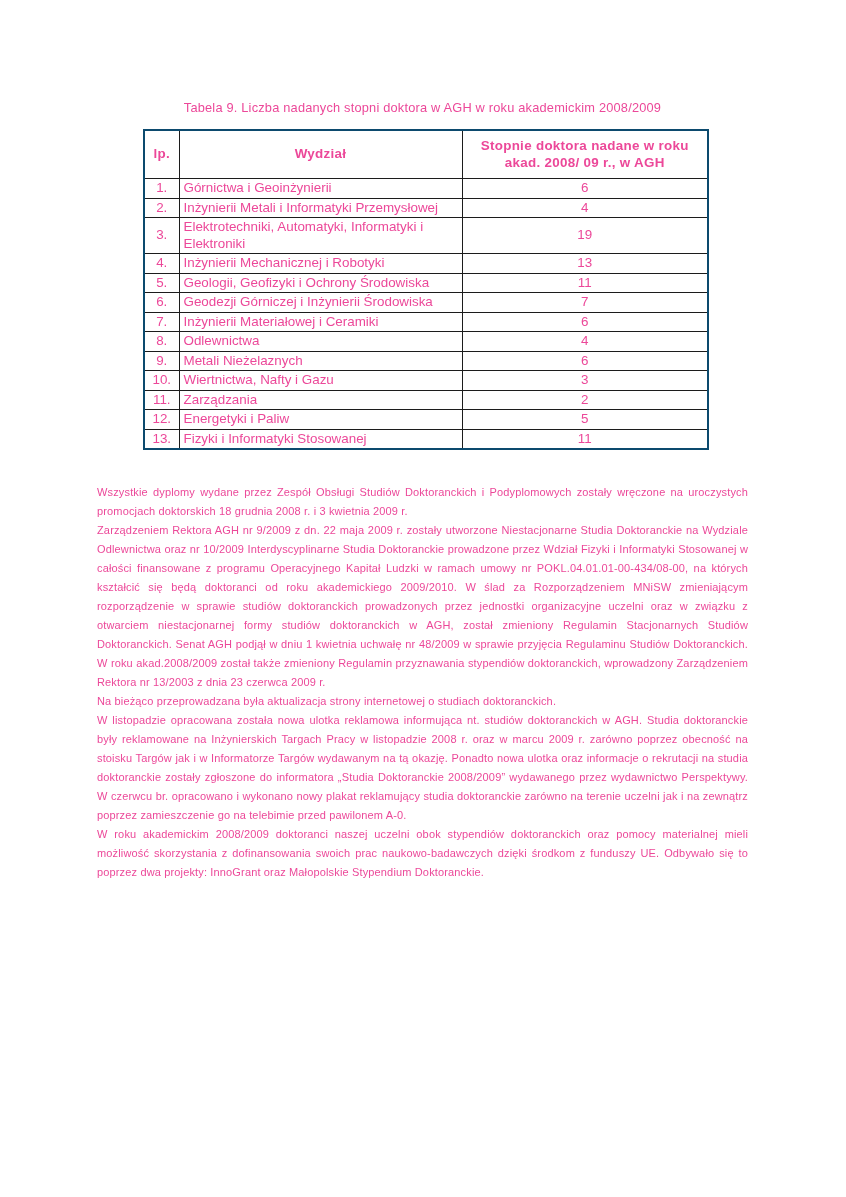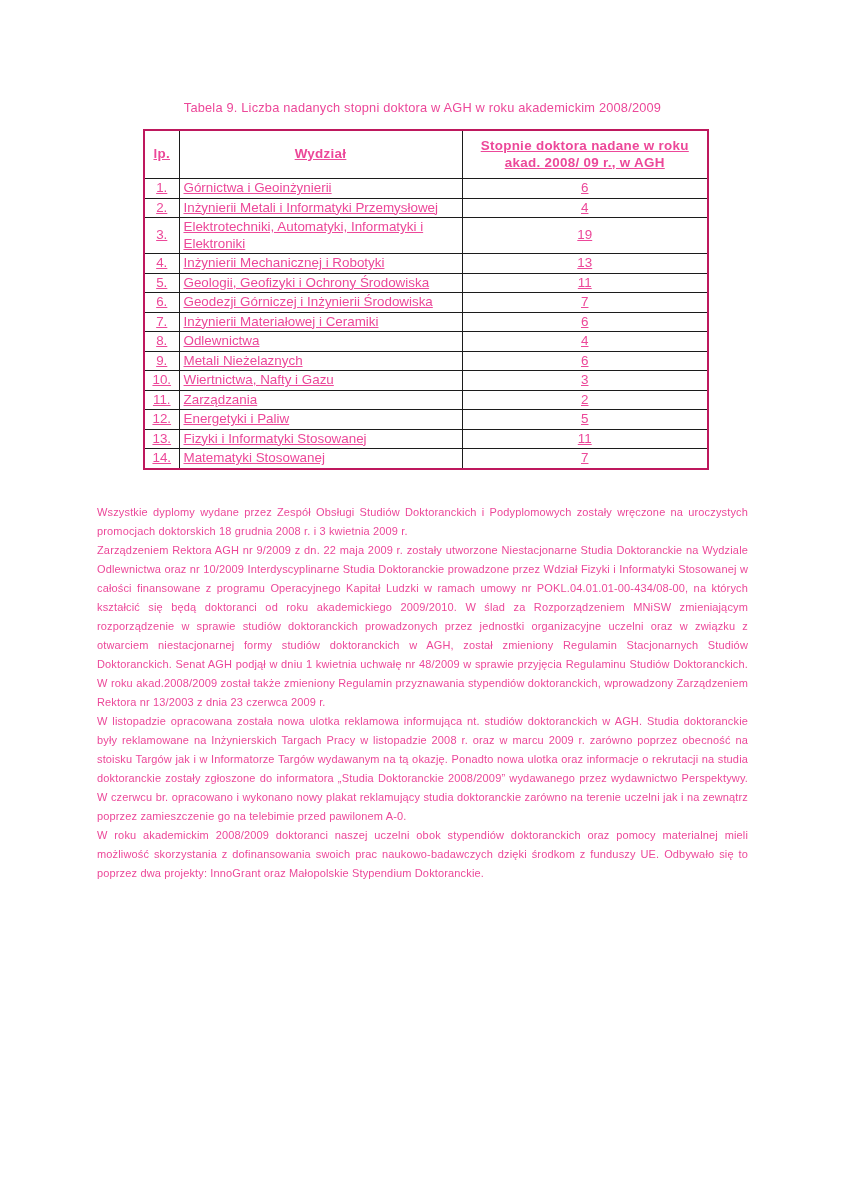--- a/index.html
+++ b/index.html
@@ -24,22 +24,21 @@
     text-align: center;
     font-size: 12.8px;
     line-height: 15px;
     letter-spacing: 0.2px;
   }
   table.degrees {
     border-collapse: collapse;
     table-layout: fixed;
     width: 564px;
     margin: 14px 0 0 46px;
-    border: 2px solid #be185d;
-    text-decoration: underline;
+    border: 2px solid #0c4a6e;
   }
   table.degrees th,
   table.degrees td {
     border: 1px solid #1c1c1c;
     font-size: 13.4px;
     line-height: 16.5px;
     padding: 1px 4px;
     overflow: hidden;
   }
   table.degrees th {
@@ -152,30 +151,26 @@
         <tr>
           <td class="lp">12.</td>
           <td class="name">Energetyki i Paliw</td>
           <td class="val">5</td>
         </tr>
         <tr>
           <td class="lp">13.</td>
           <td class="name">Fizyki i Informatyki Stosowanej</td>
           <td class="val">11</td>
         </tr>
-        <tr>
-          <td class="lp">14.</td>
-          <td class="name">Matematyki Stosowanej</td>
-          <td class="val">7</td>
-        </tr>
       </tbody>
     </table>
 
     <div class="bodytext">
       <p>Wszystkie dyplomy wydane przez Zespół Obsługi Studiów Doktoranckich i Podyplomowych zostały wręczone na uroczystych promocjach doktorskich 18 grudnia 2008 r. i 3 kwietnia 2009 r.</p>
       <p>Zarządzeniem Rektora AGH nr 9/2009 z dn. 22 maja 2009 r. zostały utworzone Niestacjonarne Studia Doktoranckie na Wydziale Odlewnictwa oraz nr 10/2009 Interdyscyplinarne Studia Doktoranckie prowadzone przez Wdział Fizyki i Informatyki Stosowanej w całości finansowane z programu Operacyjnego Kapitał Ludzki w ramach umowy nr POKL.04.01.01-00-434/08-00, na których kształcić się będą doktoranci od roku akademickiego 2009/2010. W ślad za Rozporządzeniem MNiSW zmieniającym rozporządzenie w sprawie studiów doktoranckich prowadzonych przez jednostki organizacyjne uczelni oraz w związku z otwarciem niestacjonarnej formy studiów doktoranckich w AGH, został zmieniony Regulamin Stacjonarnych Studiów Doktoranckich. Senat AGH podjął w dniu 1 kwietnia uchwałę nr 48/2009 w sprawie przyjęcia Regulaminu Studiów Doktoranckich. W roku akad.2008/2009 został także zmieniony Regulamin przyznawania stypendiów doktoranckich, wprowadzony Zarządzeniem Rektora nr 13/2003 z dnia 23 czerwca 2009 r.</p>
+      <p>Na bieżąco przeprowadzana była aktualizacja strony internetowej o studiach doktoranckich.</p>
       <p>W listopadzie opracowana została nowa ulotka reklamowa informująca nt. studiów doktoranckich w AGH. Studia doktoranckie były reklamowane na Inżynierskich Targach Pracy w listopadzie 2008 r. oraz w marcu 2009 r. zarówno poprzez obecność na stoisku Targów jak i w Informatorze Targów wydawanym na tą okazję. Ponadto nowa ulotka oraz informacje o rekrutacji na studia doktoranckie zostały zgłoszone do informatora „Studia Doktoranckie 2008/2009” wydawanego przez wydawnictwo Perspektywy. W czerwcu br. opracowano i wykonano nowy plakat reklamujący studia doktoranckie zarówno na terenie uczelni jak i na zewnątrz poprzez zamieszczenie go na telebimie przed pawilonem A-0.</p>
       <p>W roku akademickim 2008/2009 doktoranci naszej uczelni obok stypendiów doktoranckich oraz pomocy materialnej mieli możliwość skorzystania z dofinansowania swoich prac naukowo-badawczych dzięki środkom z funduszy UE. Odbywało się to poprzez dwa projekty: InnoGrant oraz Małopolskie Stypendium Doktoranckie.</p>
     </div>
   </div>
 
   <div class="pagenum">31</div>
 </div>
 
 </body></html>

